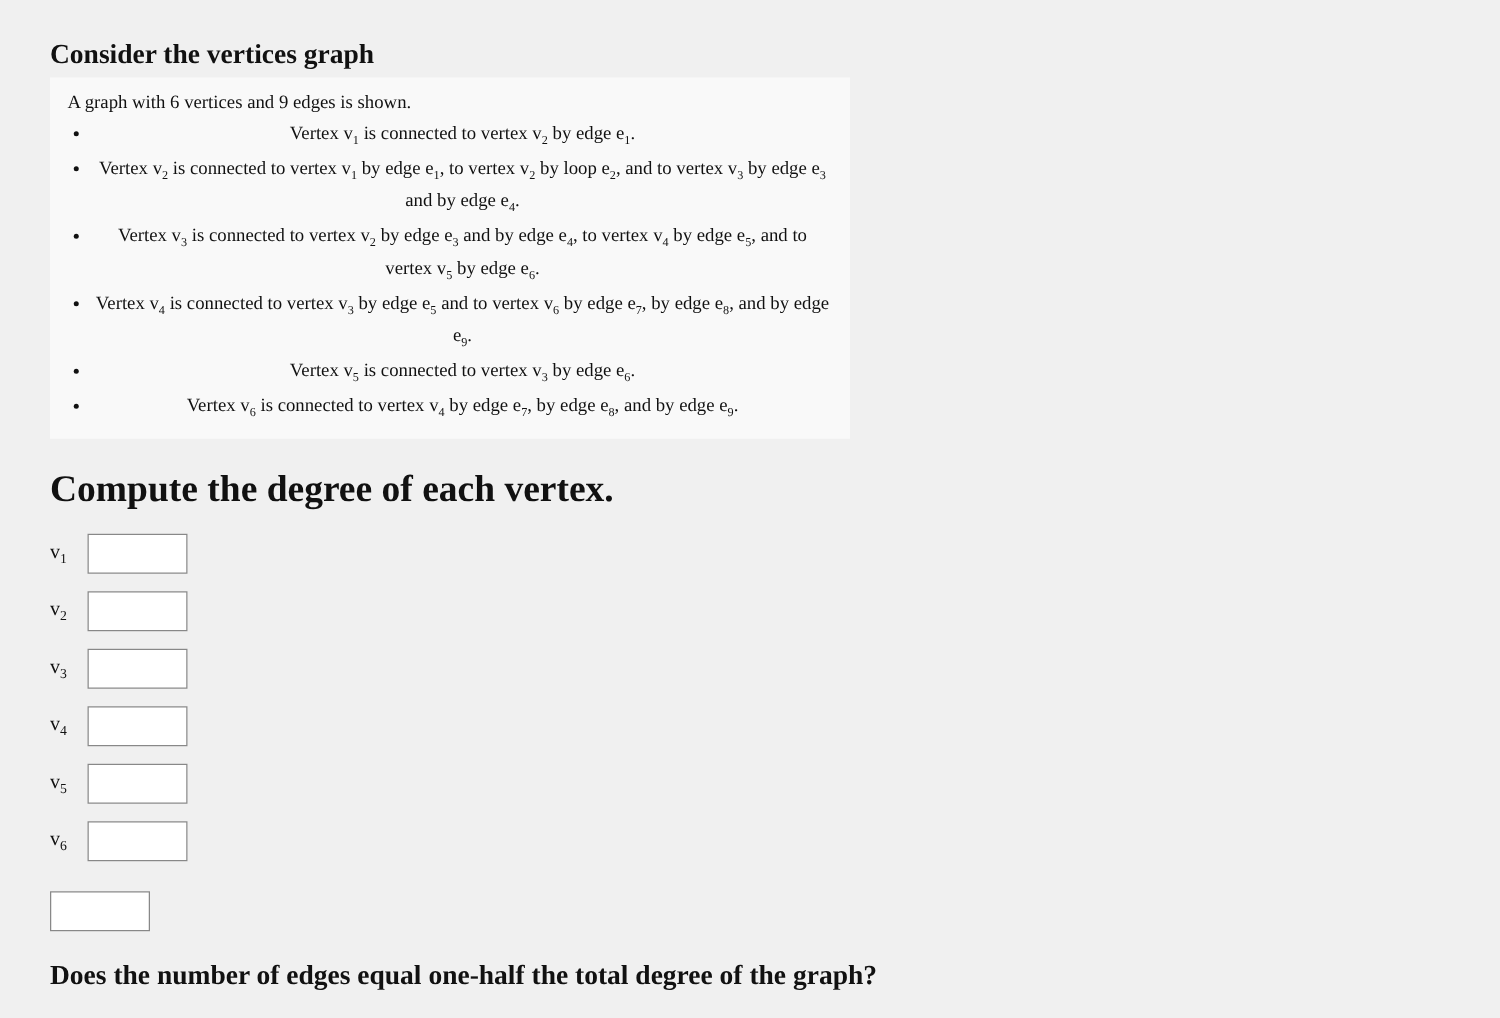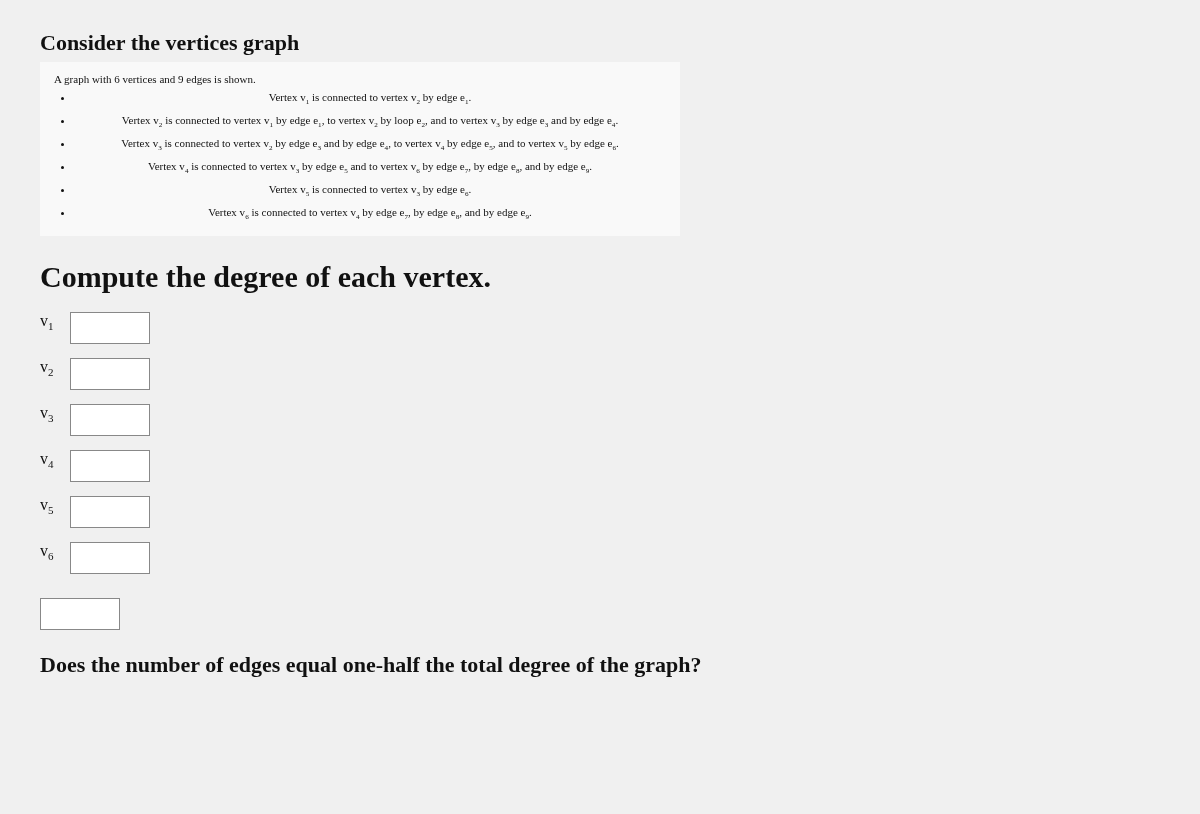--- a/index.html
+++ b/index.html
@@ -24,21 +24,21 @@
       font-weight: bold;
       margin-bottom: 6px;
       font-family: Georgia, serif;
     }
 
     .graph-info-box {
       background: #f9f9f9;
       border: none;
       padding: 8px 14px 10px 14px;
       margin-bottom: 24px;
-      font-size: 11px;
+      font-size: 15px;
       line-height: 1.65;
       max-width: 640px;
     }
 
     .graph-info-box ul {
       list-style: disc;
       padding-left: 20px;
     }
 
     .graph-info-box ul li {
@@ -49,21 +49,21 @@
     .section-title {
       font-size: 30px;
       font-weight: bold;
       margin-bottom: 18px;
       margin-top: 10px;
       font-family: Georgia, serif;
     }
 
     .vertex-row {
       display: flex;
-      align-items: flex-start;
+      align-items: center;
       margin-bottom: 14px;
     }
 
     .vertex-label {
       font-size: 16px;
       min-width: 30px;
       font-family: Georgia, serif;
     }
 
     .vertex-label sub {

